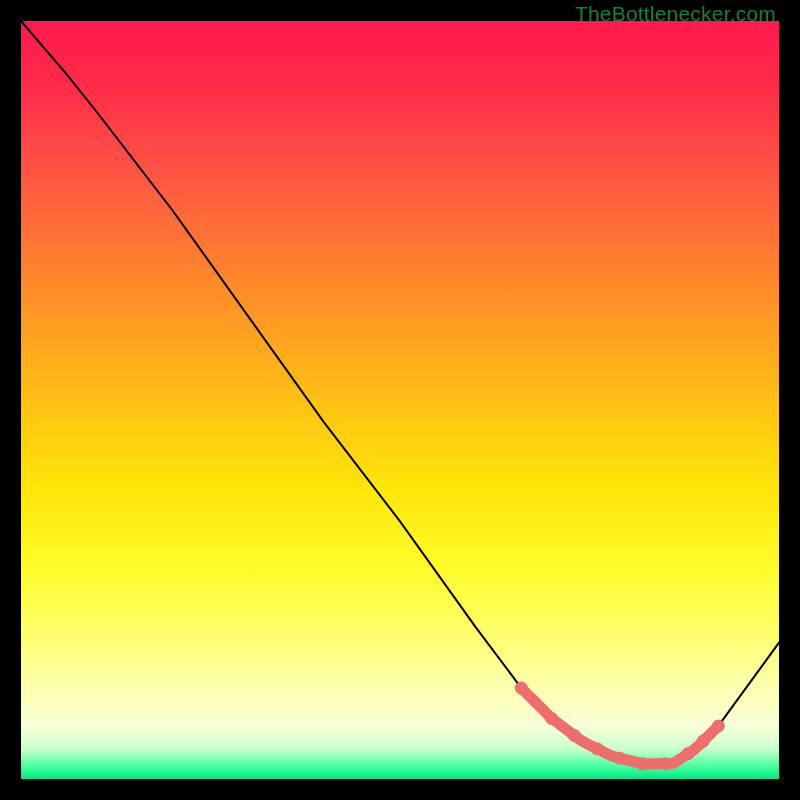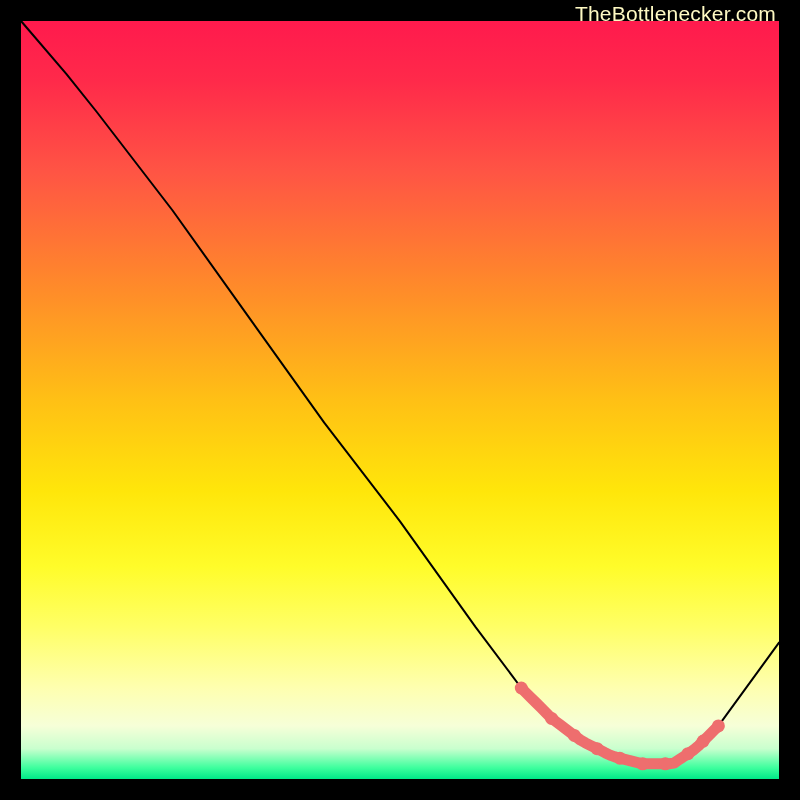--- a/index.html
+++ b/index.html
@@ -38,21 +38,21 @@
       #f6ffd8 93%,
       #c9ffce 96%,
       #3eff9e 98.5%,
       #00e888 100%
     );
   }
   .attribution {
     position: absolute;
     top: 2px;
     right: 24px;
-    color: #fef9c3;
+    color: #15803d;
     font-size: 21px;
     font-weight: 500;
     letter-spacing: 0.2px;
   }
   svg.curve {
     position: absolute;
     left: 0;
     top: 0;
     width: 758px;
     height: 758px;

